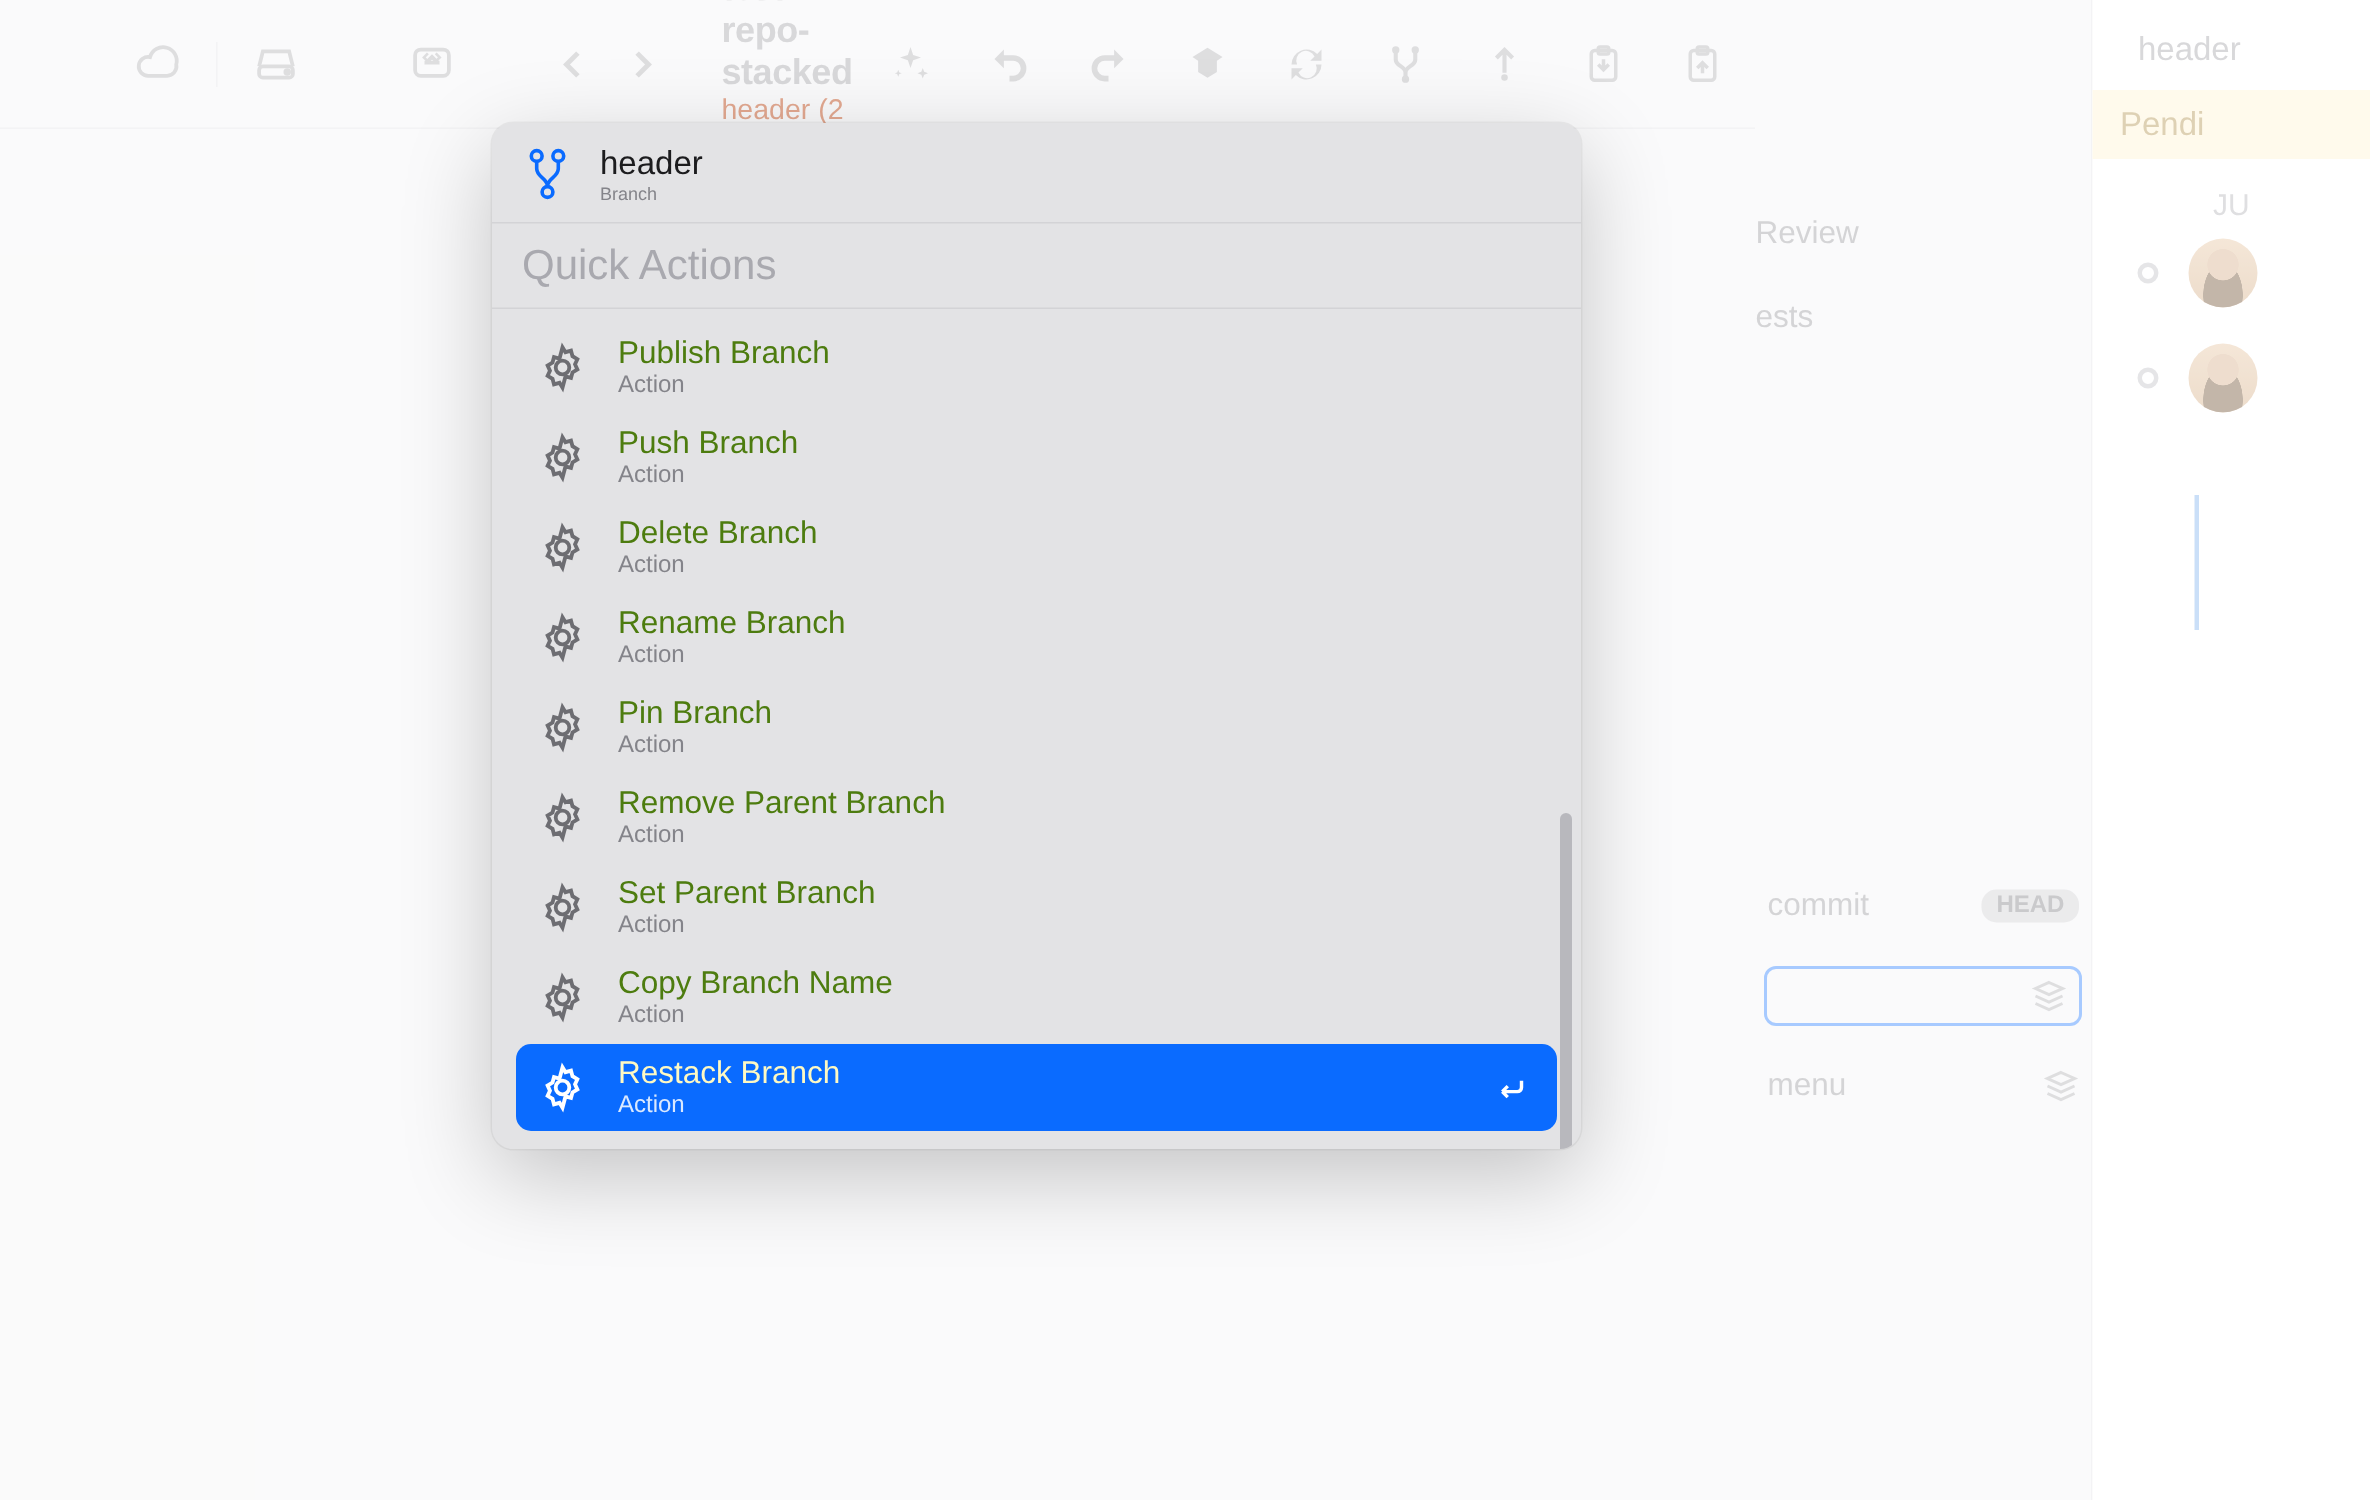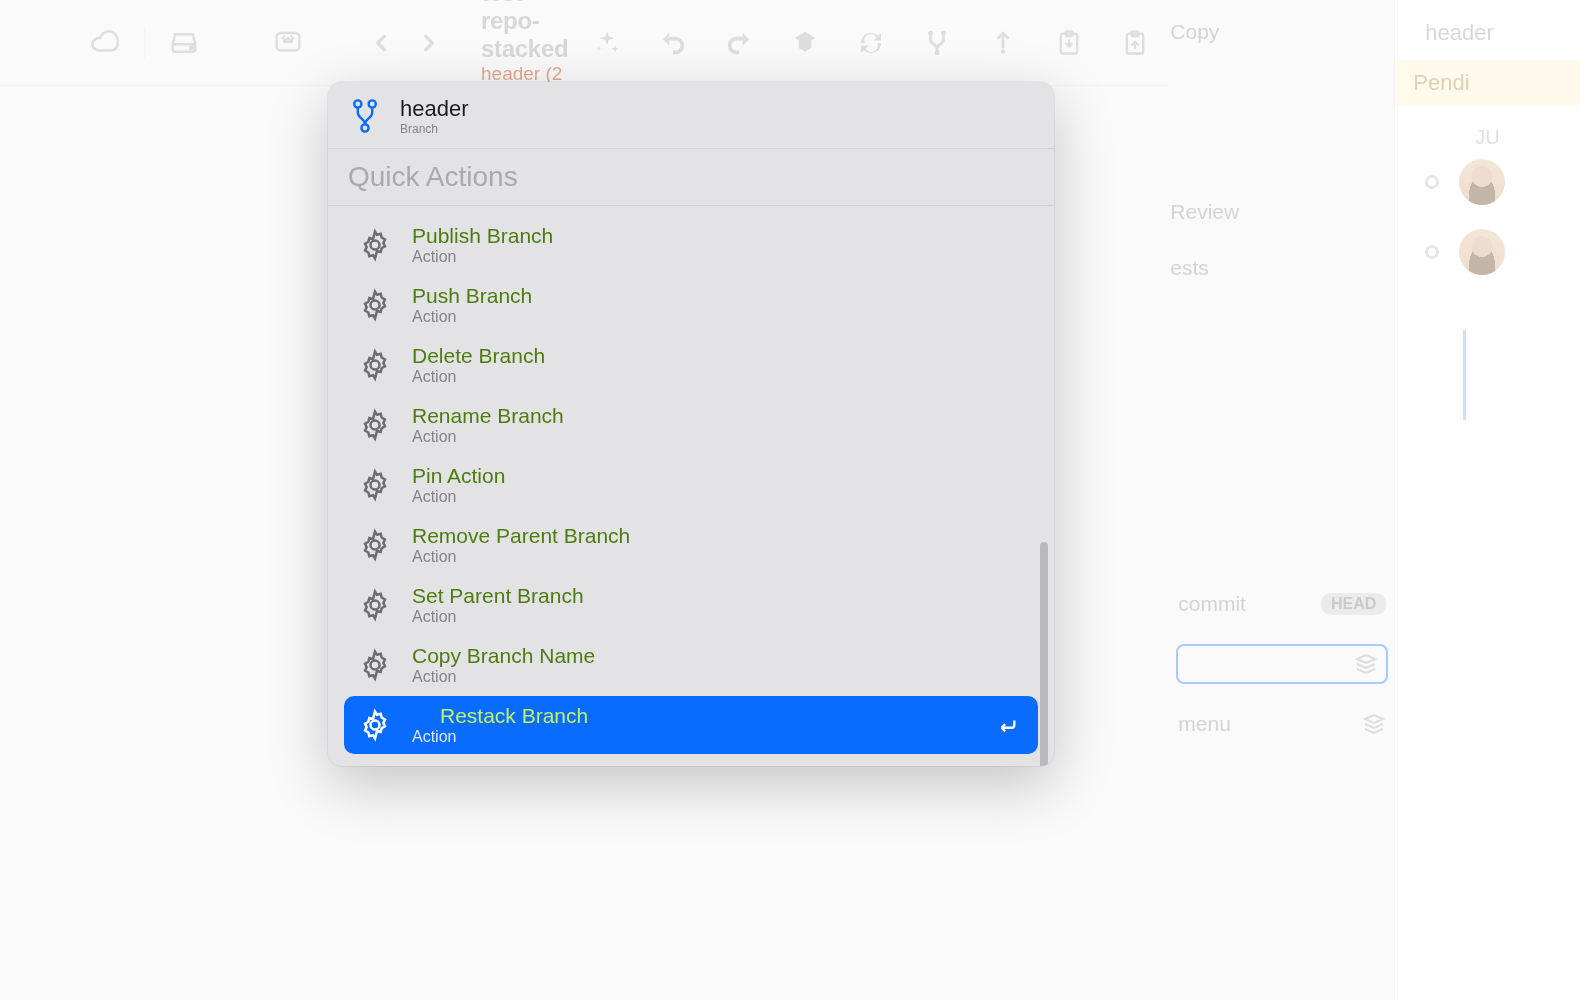--- a/index.html
+++ b/index.html
@@ -63,21 +63,21 @@
   .search-row{border-bottom:1px solid #d3d3d6;padding:8px 18px;}
   .search-input{width:100%;border:none;background:transparent;font-size:28px;color:#8d8d93;outline:none;padding:4px 2px;}
   .search-input::placeholder{color:#a9a9af;}
   .action-list{padding:8px 10px 12px;overflow-y:auto;max-height:560px;}
   .action-item{display:flex;align-items:center;gap:20px;padding:8px 14px;border-radius:10px;margin:2px 6px;}
   .action-item .gear{width:34px;height:34px;color:#6d6d72;flex:none;}
   .action-item.selected{background:var(--accent);color:#fff;}
   .action-item.selected .gear{color:#fff;}
   .action-text{display:flex;flex-direction:column;}
   .action-title{font-size:21px;color:#4d7c0f;}
-  .action-item.selected .action-title{color:#bef264;font-weight:500;margin-left:28px;}
+  .action-item.selected .action-title{color:#fef9c3;font-weight:500;}
   .action-sub{font-size:16px;color:#84848a;}
   .action-item.selected .action-sub{color:rgba(255,255,255,0.85);}
   .enter-hint{margin-left:auto;font-size:22px;color:#fff;padding-right:6px;}
   .enter-hint svg{display:block;}
 
   
   .palette-scroll{position:absolute;right:6px;top:460px;width:8px;height:310px;background:#b8b8bd;border-radius:4px;}
 
   svg{display:block}
 </style>
@@ -179,21 +179,20 @@
             <rect x="5" y="4" width="14" height="17" rx="2"></rect>
             <rect x="9" y="2" width="6" height="4" rx="1"></rect>
             <path d="M12 17v-6m-3 3l3-3 3 3"></path>
           </svg>
         </span>
     </div>
   </div>
 
   <div class="body">
     <div class="sidebar">
-      <div class="sidebar-item">Copy</div>
       <div style="height:100px"></div>
       <div class="sidebar-item">Review</div>
       <div class="sidebar-item">ests</div>
       <div class="sidebar-spacer"></div>
       <div class="branch-row">
         <span>commit</span>
         <span class="head-badge">HEAD</span>
       </div>
       <div class="branch-row selected">
         <span style="flex:1"></span>
@@ -310,21 +309,21 @@
         </span>
       </div>
       <div class="action-item">
         <span class="gear">
   <svg viewBox="0 0 24 24" width="34" height="34" fill="none" stroke="currentColor" stroke-width="1.8">
     <circle cx="12" cy="12" r="3.2"></circle>
     <path d="M12 2.5l1.4 2.3 2.6-.7.7 2.6 2.3 1.4-1.1 2.4 1.1 2.4-2.3 1.4-.7 2.6-2.6-.7L12 21.5l-1.4-2.3-2.6.7-.7-2.6L5 15.9l1.1-2.4L5 11.1l2.3-1.4.7-2.6 2.6.7z"></path>
   </svg>
 </span>
         <span class="action-text">
-          <span class="action-title">Pin Action</span>
+          <span class="action-title">Pin Branch</span>
           <span class="action-sub">Action</span>
         </span>
       </div>
       <div class="action-item">
         <span class="gear">
   <svg viewBox="0 0 24 24" width="34" height="34" fill="none" stroke="currentColor" stroke-width="1.8">
     <circle cx="12" cy="12" r="3.2"></circle>
     <path d="M12 2.5l1.4 2.3 2.6-.7.7 2.6 2.3 1.4-1.1 2.4 1.1 2.4-2.3 1.4-.7 2.6-2.6-.7L12 21.5l-1.4-2.3-2.6.7-.7-2.6L5 15.9l1.1-2.4L5 11.1l2.3-1.4.7-2.6 2.6.7z"></path>
   </svg>
 </span>

